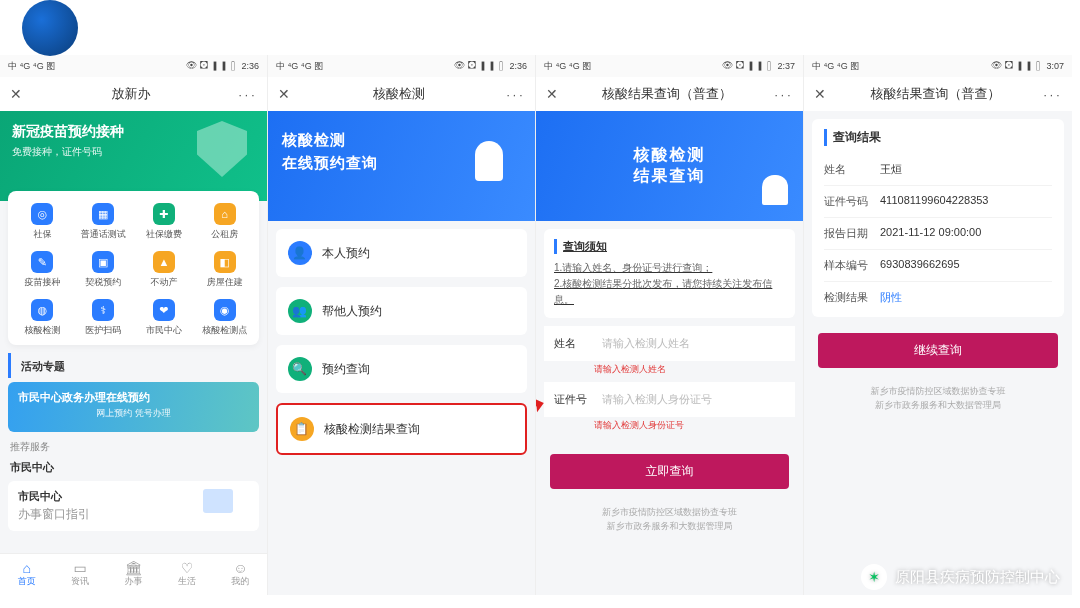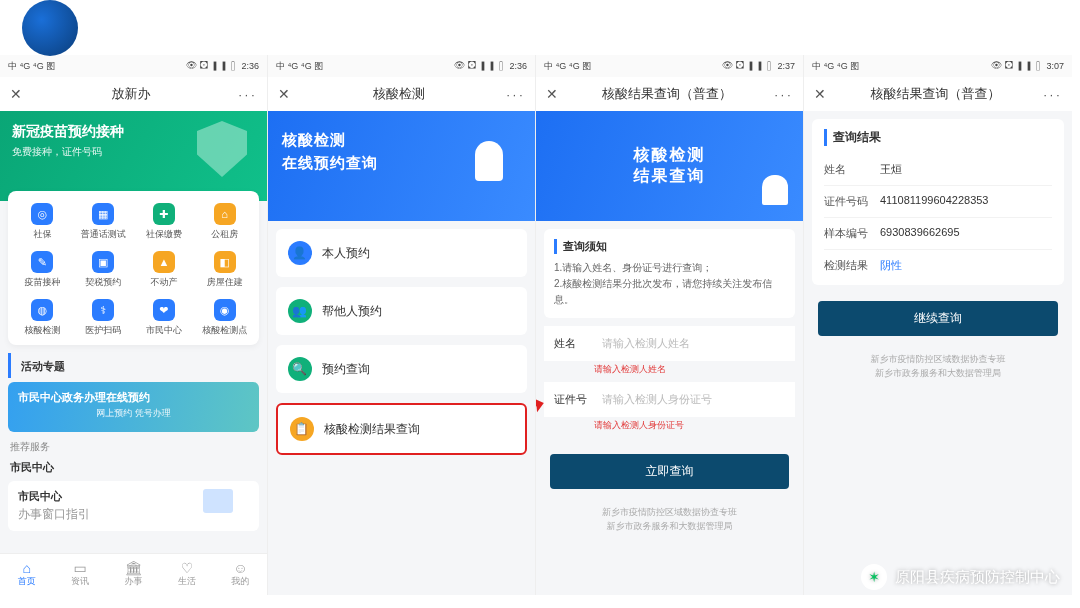--- a/index.html
+++ b/index.html
@@ -45,28 +45,28 @@
   .doc-body{position:absolute;left:20px;top:10px;width:28px;height:40px;background:#fff;border-radius:14px 14px 4px 4px;}
   .list2{padding:8px;}
   .list-row{background:#fff;border-radius:6px;margin-bottom:10px;padding:12px 12px;display:flex;align-items:center;gap:10px;font-size:12px;color:#333;}
   .list-row.hl{border:2px solid #e02020;}
   .row-icon{width:24px;height:24px;border-radius:50%;display:flex;align-items:center;justify-content:center;color:#fff;font-size:12px;}
   
   .banner3{height:110px;background:linear-gradient(110deg,#1d6ff3,#3a8bff);color:#fff;display:flex;flex-direction:column;align-items:center;justify-content:center;position:relative;}
   .banner3 h3{font-size:16px;font-weight:700;letter-spacing:2px;}
   .nurse{position:absolute;right:6px;bottom:0;width:44px;height:54px;}
   .nurse-body{width:26px;height:30px;background:#fff;border-radius:12px 12px 2px 2px;margin:8px auto 0;}
-  .card3{background:#fff;border-radius:6px;margin:8px;padding:10px;}
+  .card3{background:#fff;border-radius:6px;margin:8px;padding:10px;text-decoration:underline;}
   .card3 h5{font-size:11px;font-weight:600;border-left:3px solid #2b7cff;padding-left:6px;margin-bottom:6px;}
   .card3 p{font-size:10px;color:#666;line-height:1.6;}
   .field{background:#fff;margin:0 8px 2px;padding:10px;display:flex;align-items:center;gap:10px;font-size:11px;}
   .field label{width:38px;color:#333;}
   .field .ph{color:#bbb;flex:1;}
   .err{font-size:9px;color:#e23a3a;padding:0 8px 6px 58px;}
-  .btn-primary{background:#0c4a6e;color:#fff;text-align:center;border-radius:4px;margin:16px 14px;padding:9px 0;font-size:12px;}
+  .btn-primary{background:#be185d;color:#fff;text-align:center;border-radius:4px;margin:16px 14px;padding:9px 0;font-size:12px;}
   .footer-note{text-align:center;font-size:9px;color:#aaa;line-height:1.6;margin-top:6px;}
   .arrow{position:absolute;left:-18px;top:330px;font-size:34px;color:#e02020;transform:rotate(30deg);z-index:9;}
   
   .card4{background:#fff;margin:8px;border-radius:6px;padding:10px 12px 4px;}
   .card4 h5{font-size:12px;font-weight:600;border-left:3px solid #2b7cff;padding-left:6px;margin-bottom:8px;}
   .kv{display:flex;padding:8px 0;border-bottom:1px solid #f2f2f2;font-size:11px;}
   .kv:last-child{border-bottom:none;}
   .kv .k{width:56px;color:#555;}
   .kv .v{color:#333;}
   .kv .v.neg{color:#2b7cff;}
@@ -282,20 +282,24 @@
       <div id="kv4">
           <div class="kv">
             <span class="k">姓名</span>
             <span class="v ">王烜</span>
           </div>
           <div class="kv">
             <span class="k">证件号码</span>
             <span class="v ">411081199604228353</span>
           </div>
           <div class="kv">
+            <span class="k">报告日期</span>
+            <span class="v ">2021-11-12 09:00:00</span>
+          </div>
+          <div class="kv">
             <span class="k">样本编号</span>
             <span class="v ">6930839662695</span>
           </div>
           <div class="kv">
             <span class="k">检测结果</span>
             <span class="v neg">阴性</span>
           </div>
         </div>
     </div>
     <div class="btn-primary">继续查询</div>

